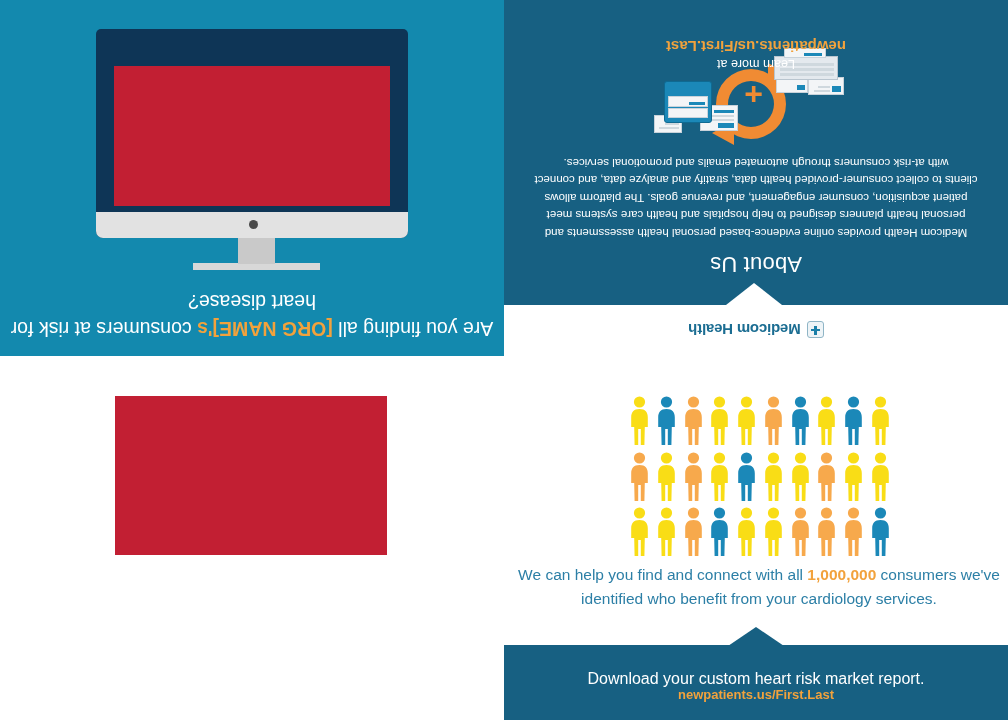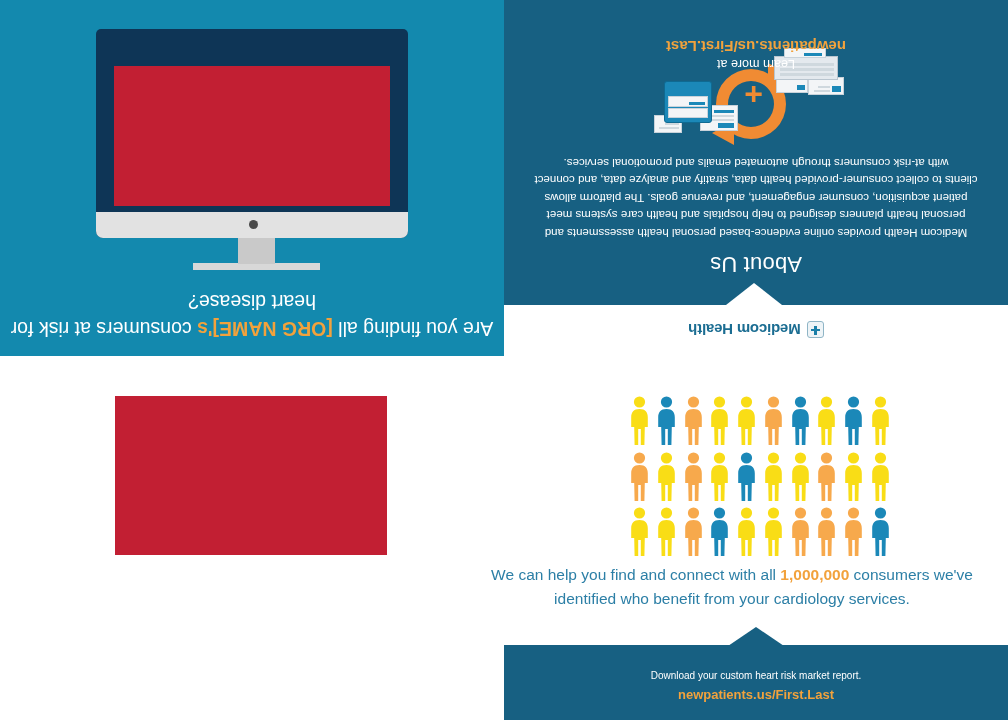--- a/index.html
+++ b/index.html
@@ -132,38 +132,38 @@
   .people{
     position:absolute;left:629px;top:396px;width:262px;height:160px;
     display:flex;flex-direction:column;justify-content:space-between;
   }
   .prow{display:flex;justify-content:space-between;}
   .person{width:21px;height:49px;flex:0 0 auto;}
   .person svg{display:block;width:21px;height:49px;}
 
   
   .find-copy{
-    position:absolute;left:486px;top:563px;width:492px;text-align:center;
+    position:absolute;left:513px;top:563px;width:492px;text-align:center;
     color:#2c7fa6;font-size:15.5px;line-height:24px;
   }
   .find-copy .num{color:#f2a23c;font-weight:700;}
 
   
   .footer-band{
     position:absolute;left:504px;top:645px;width:504px;height:75px;background:#176082;
   }
   .footer-notch{
     position:absolute;left:728px;top:627px;width:0;height:0;
     border-left:28px solid transparent;
     border-right:28px solid transparent;
     border-bottom:19px solid #176082;
   }
   .footer-line1{
     position:absolute;left:504px;top:670px;width:504px;text-align:center;
-    color:#ffffff;font-size:10px;
+    color:#ffffff;font-size:16px;
   }
   .footer-line2{
     position:absolute;left:504px;top:687px;width:504px;text-align:center;
     color:#f2a23c;font-size:13px;font-weight:700;
   }
 </style>
 </head>
 <body>
 
 <div class="page">

